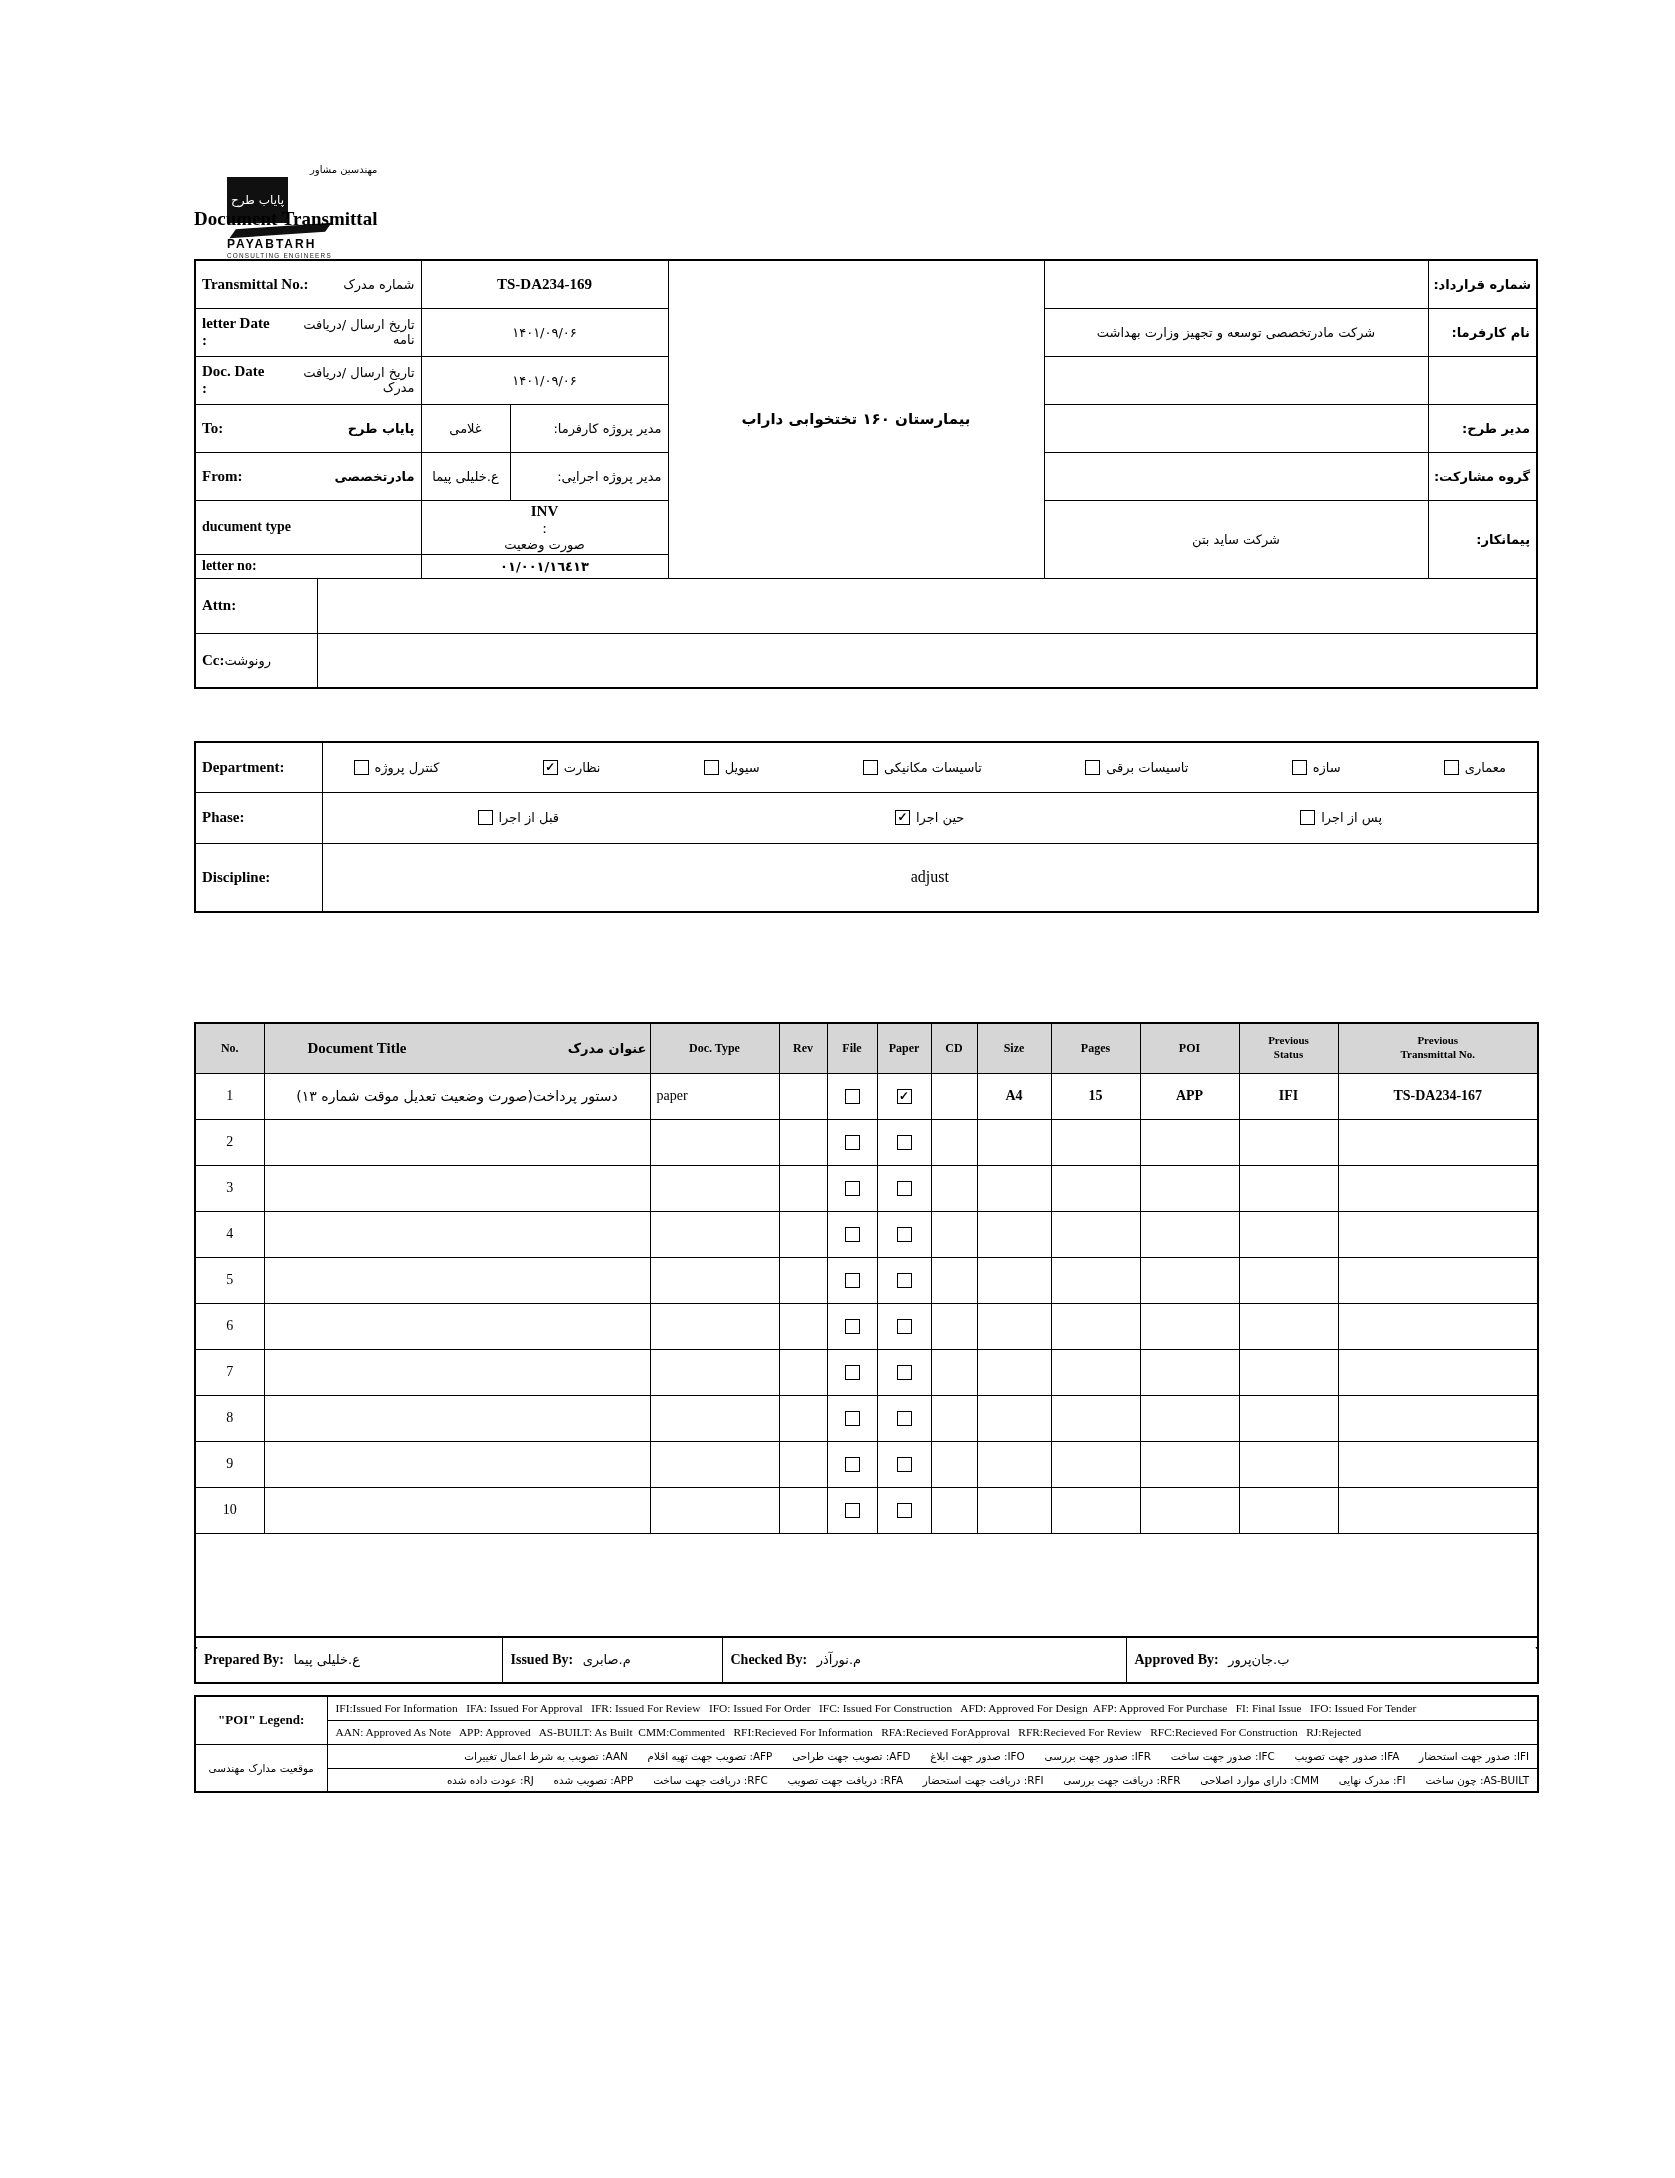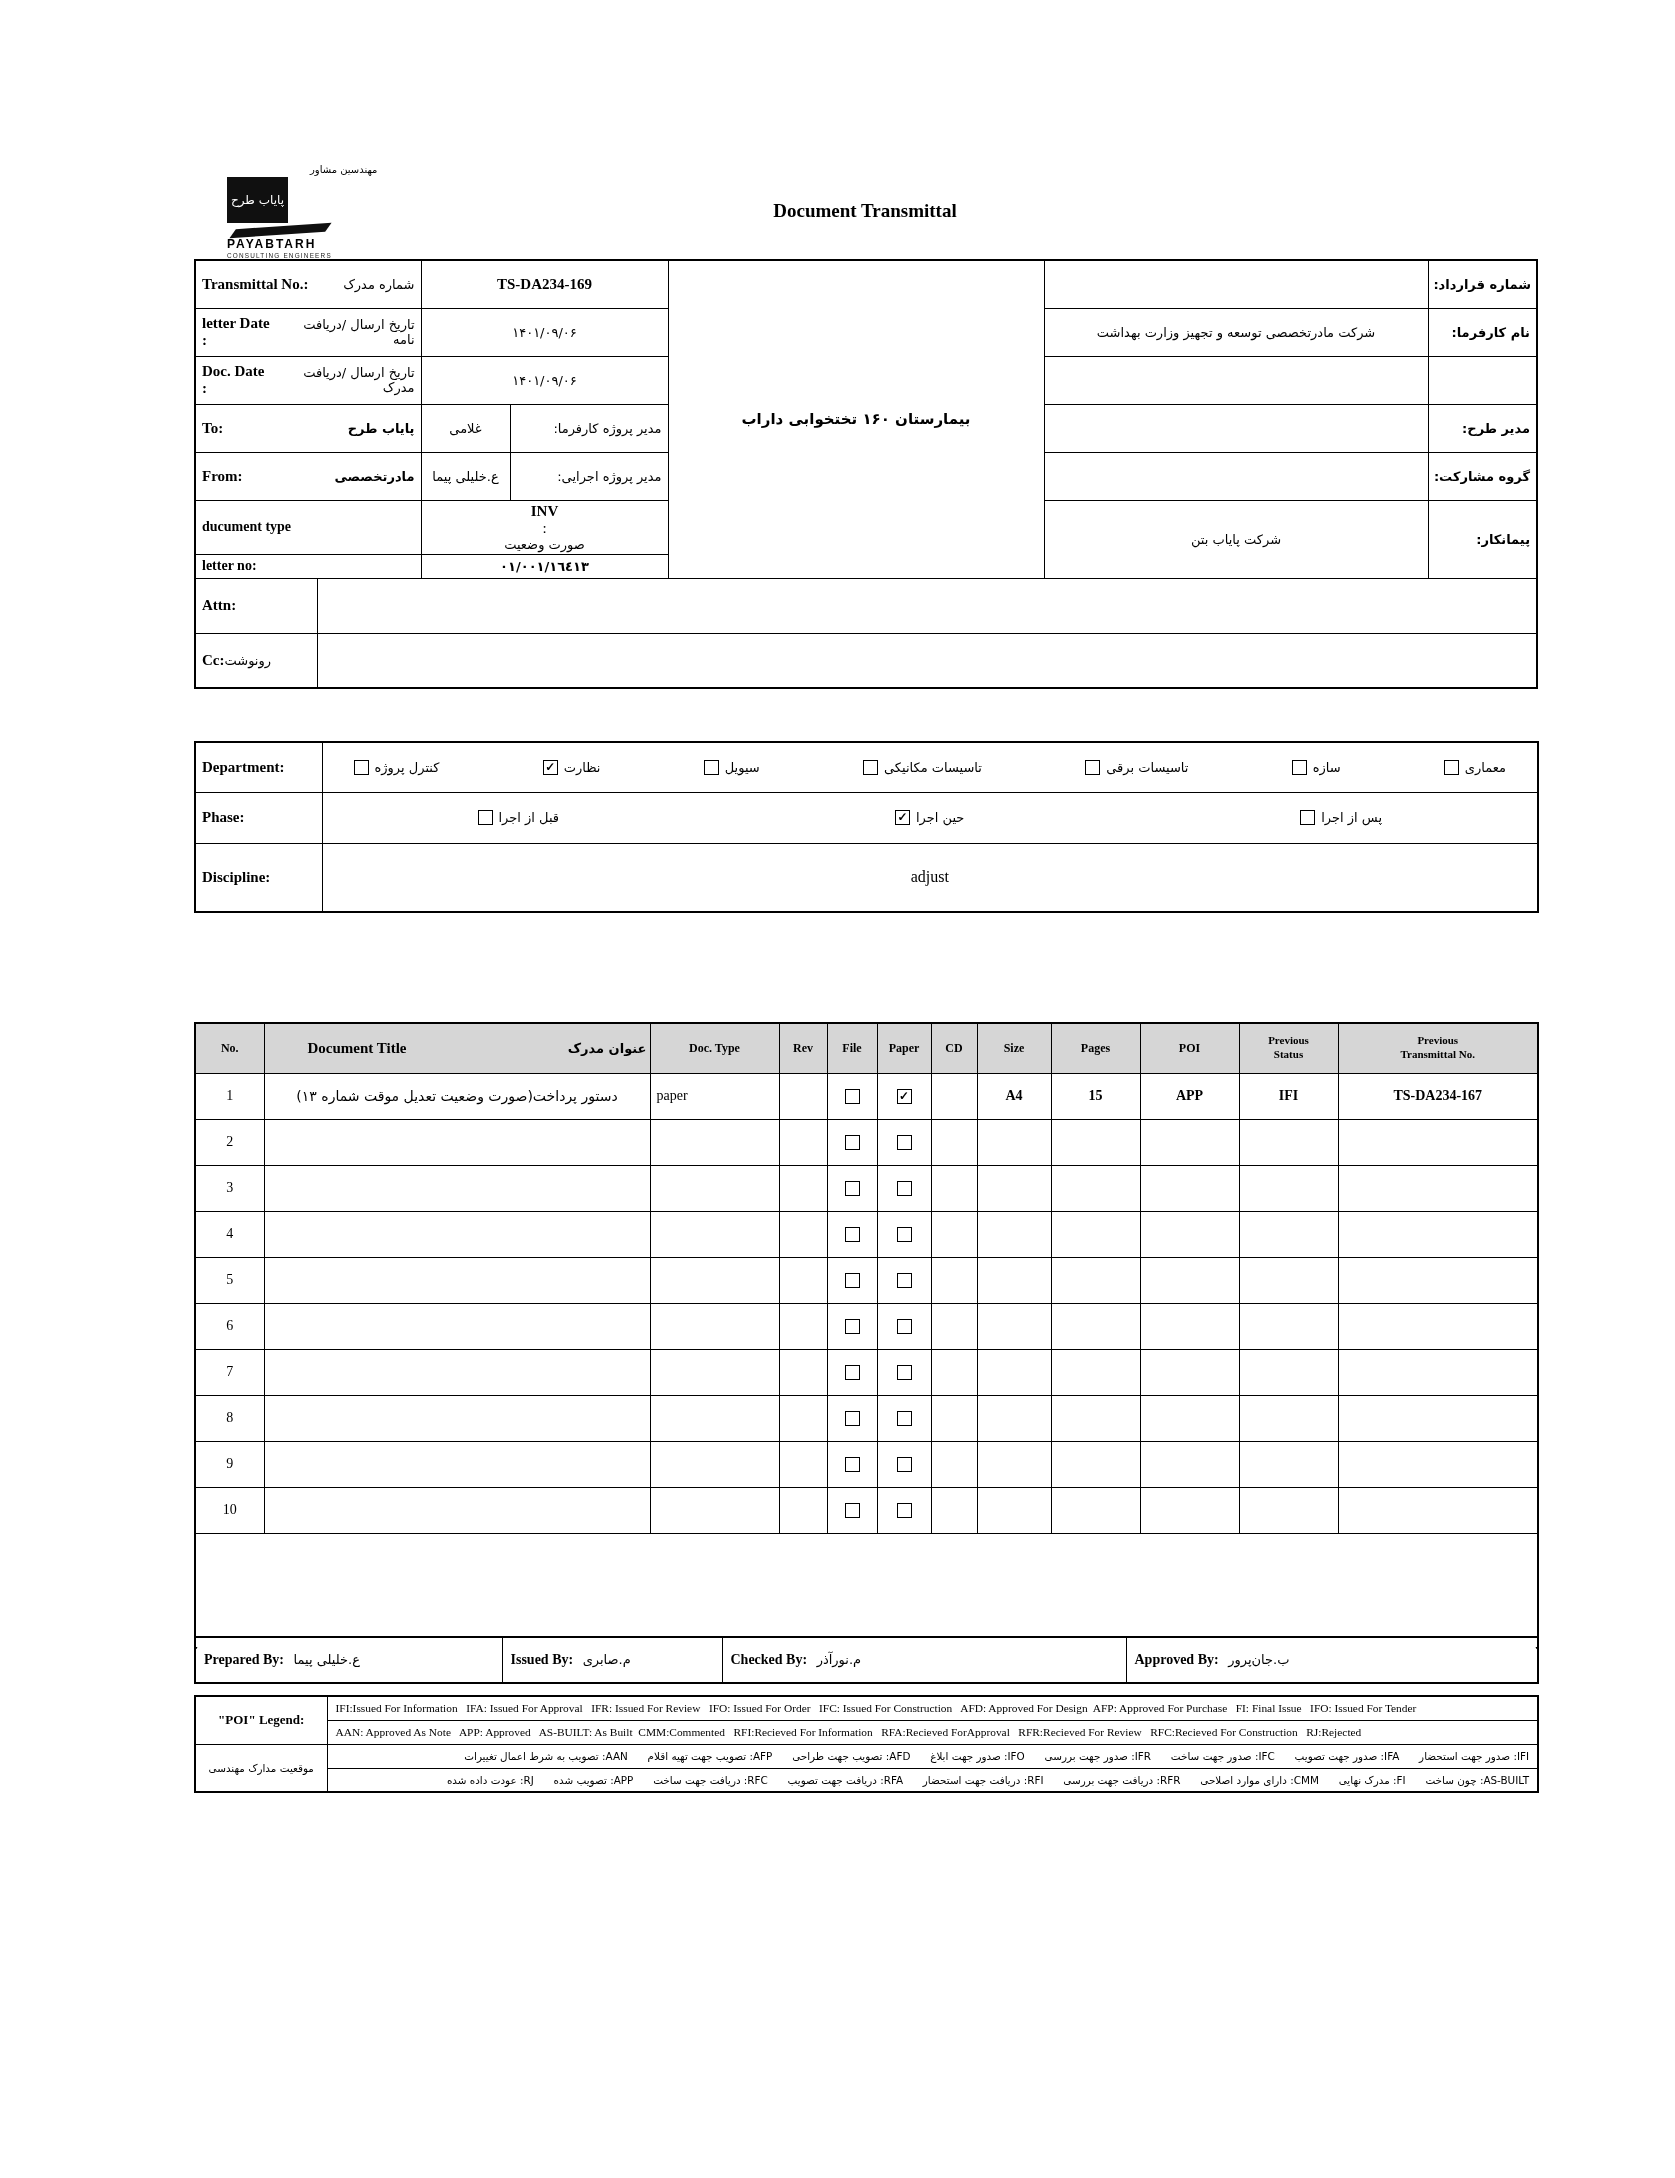--- a/index.html
+++ b/index.html
@@ -8,21 +8,21 @@
   table{border-collapse:collapse;table-layout:fixed;position:absolute;background:#fff;}
   .tbl{border:2px solid #000;}
   td,th{border:1px solid #000;padding:2px 6px;font-size:15px;vertical-align:middle;overflow:hidden;}
   .b{font-weight:bold;}
   .center{text-align:center;}
   .left{text-align:left;}
   .fa{direction:rtl;font-family:"DejaVu Sans",sans-serif;font-size:13px;}
   .far{direction:rtl;text-align:right;font-family:"DejaVu Sans",sans-serif;font-size:13px;white-space:nowrap;}
   .lr{display:flex;justify-content:space-between;align-items:center;width:100%;}
   .h48{height:48px}.h24{height:24px}.h56{height:55px}.h50{height:50px}.h52{height:51px}.h70{height:69px}.h46{height:46px}
-  .page-title{position:absolute;left:170px;top:200px;width:1342px;text-align:center;
+  .page-title{position:absolute;left:170px;top:208px;width:1342px;
               font-size:19px;font-weight:bold;}
   
   .logo{position:absolute;left:203px;top:164px;width:208px;}
   .logo-tagline{position:absolute;left:83px;top:0;font-size:10px;}
   .logo-box{width:61px;height:46px;background:#101010;color:#fff;display:flex;align-items:center;
             justify-content:center;font-size:12px;margin-top:13px;}
   .logo-swoosh{width:91px;height:9px;background:#101010;transform:skewX(-38deg) rotate(-4deg);margin:3px 0 0 8px;}
   .logo-en{font-size:12px;font-weight:bold;letter-spacing:2px;margin-top:2px;font-family:"Liberation Sans",sans-serif;}
   .logo-sub{font-size:6.4px;letter-spacing:1.2px;font-family:"Liberation Sans",sans-serif;margin-top:1px;color:#222;}
   
@@ -146,21 +146,21 @@
     </tr>
     <tr class="h24">
       <td colspan="2" class="b" style="font-size:14px">ducument type</td>
       <td colspan="2">
         <div class="inv-row">
           <span class="b">INV</span>
           <span>:</span>
           <span class="fa">صورت وضعیت</span>
         </div>
       </td>
-      <td rowspan="2" class="center fa">شرکت پایاب بتن</td>
+      <td rowspan="2" class="center fa">شرکت ساید بتن</td>
       <td rowspan="2" class="far b">پیمانکار:</td>
     </tr>
     <tr class="h24">
       <td colspan="2" class="b" style="font-size:14px">letter no:</td>
       <td colspan="2" class="center fa b">۰۱/۰۰۱/۱٦٤۱۳</td>
     </tr>
     <tr class="h56">
       <td class="b">Attn:</td>
       <td colspan="6"></td>
     </tr>

